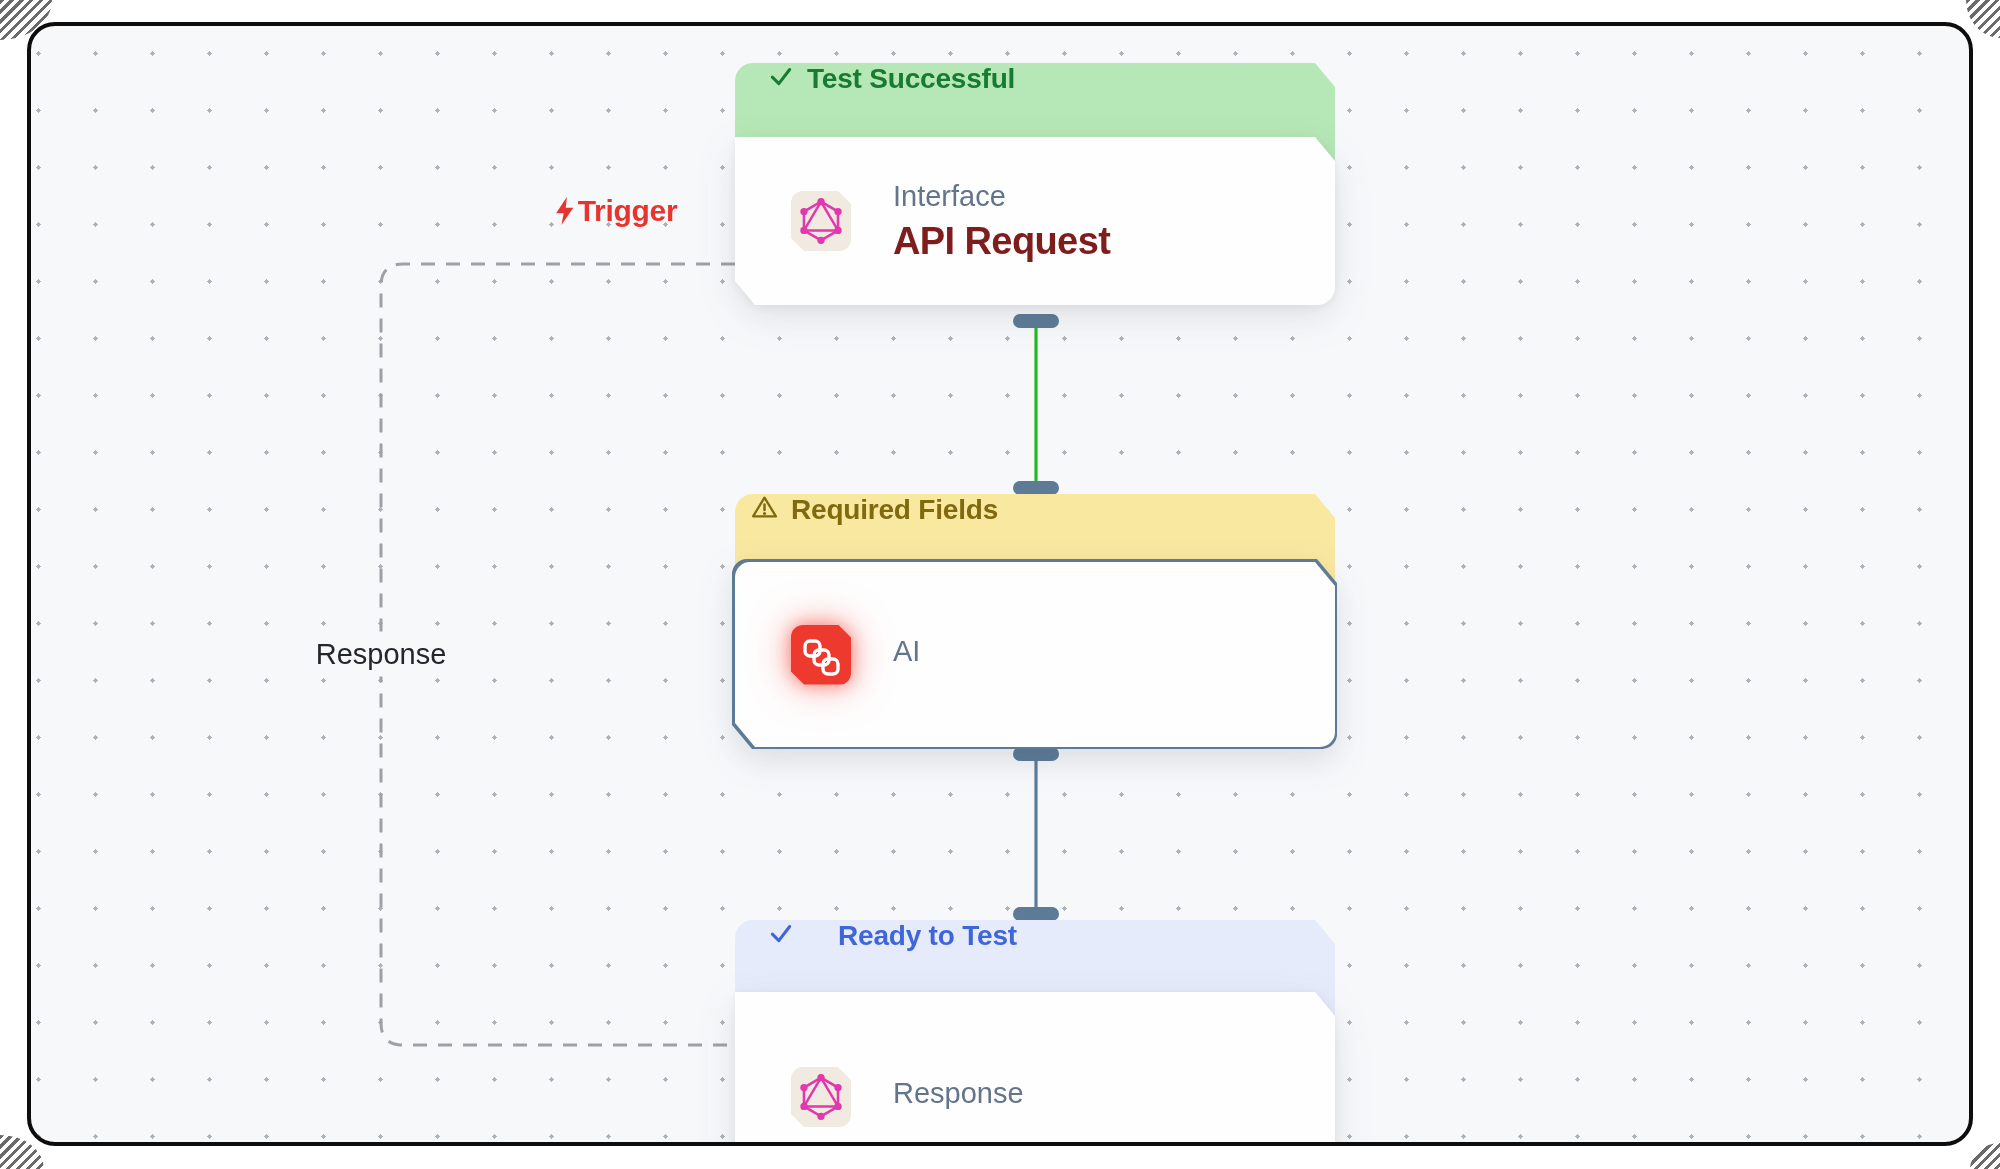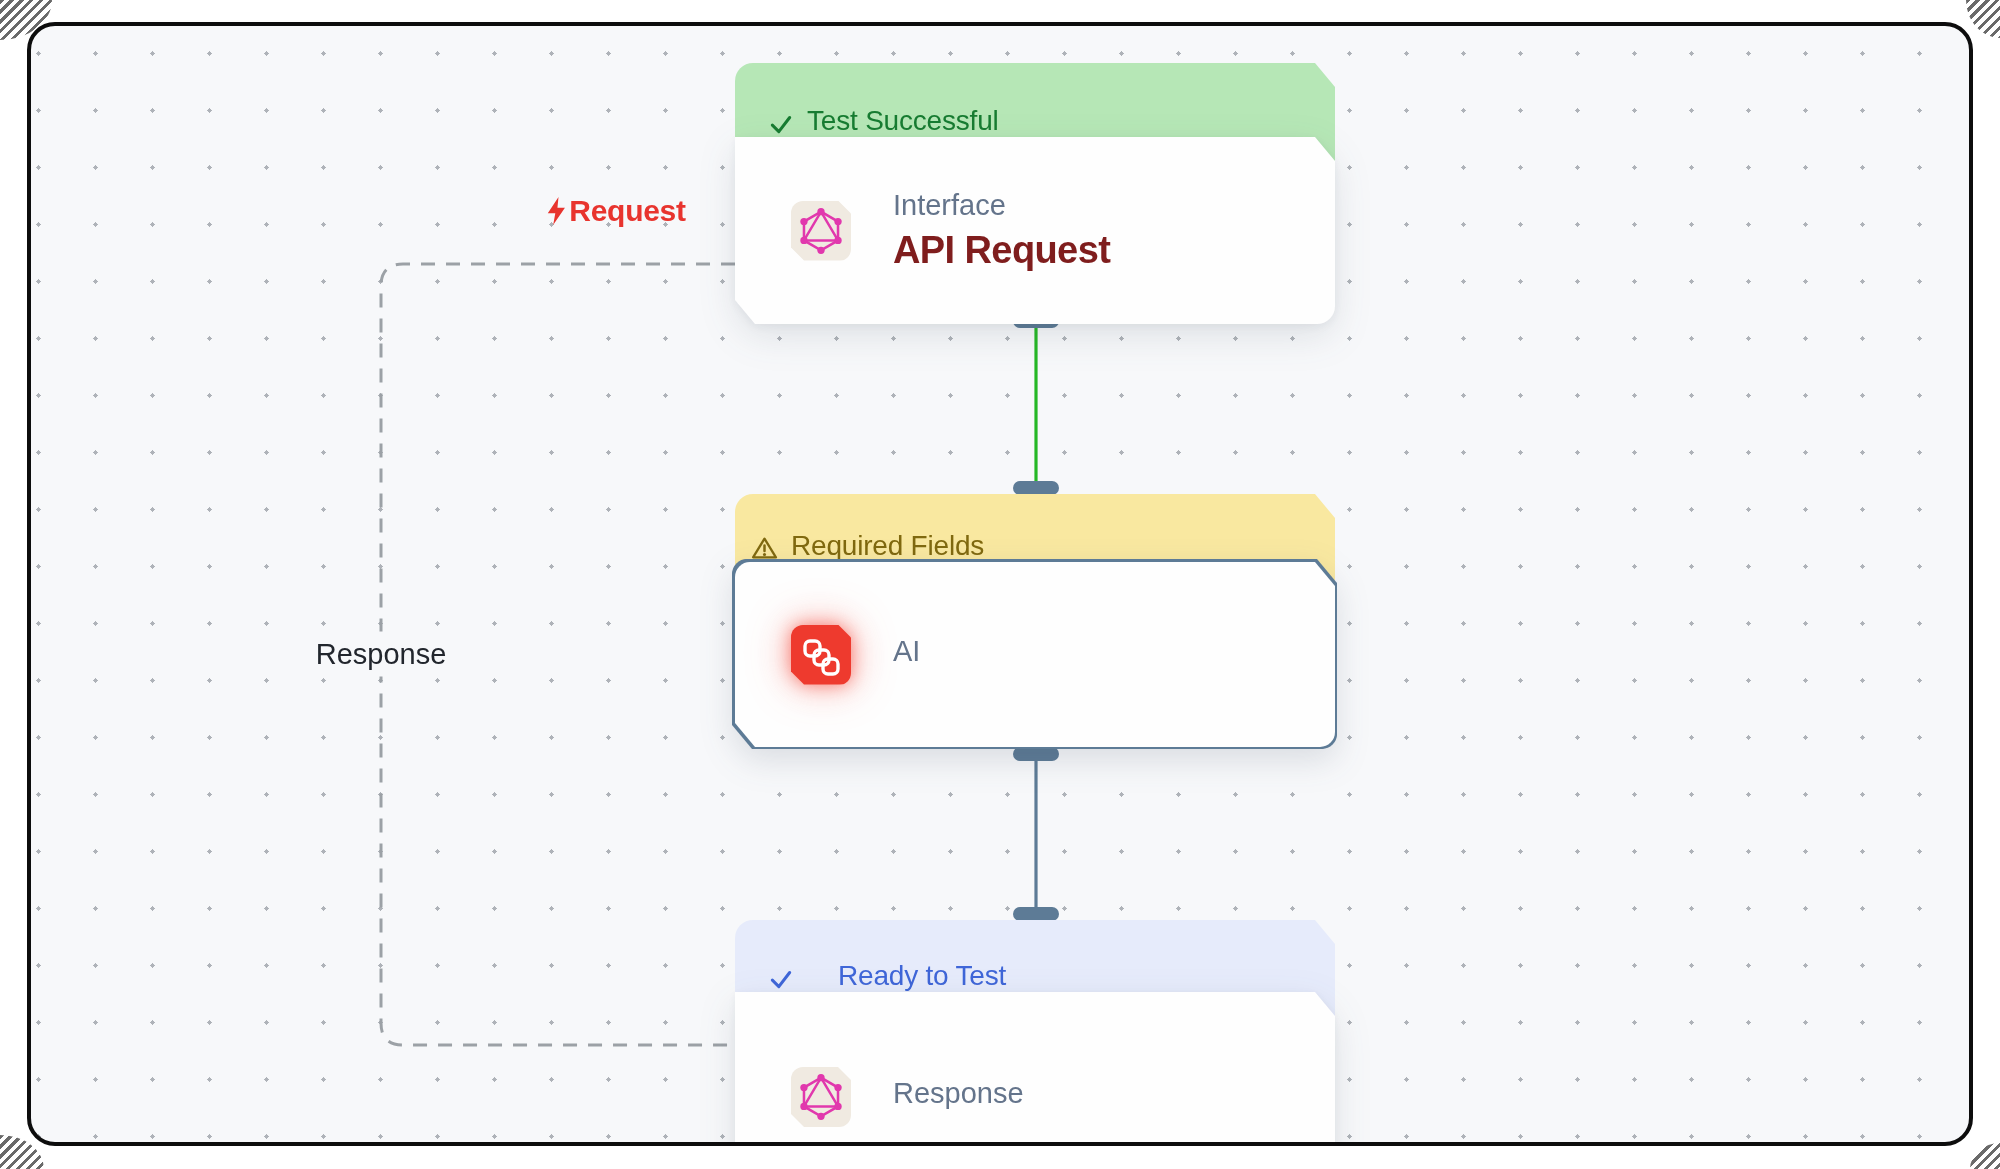--- a/index.html
+++ b/index.html
@@ -48,39 +48,39 @@
   .node-banner{
     position:absolute;left:0;top:0;right:0;height:100px;
     border-radius:18px 0 0 0;
     clip-path:polygon(0 0, calc(100% - 20px) 0, 100% 24px, 100% 100%, 0 100%);
   }
   .banner-green{background:#b6e7b6;}
   .banner-yellow{background:#f9e8a0;}
   .banner-blue{background:#e6ebfb;}
   .banner-content{
     position:absolute;left:0;top:0;right:0;
-    display:flex;align-items:flex-end;gap:13px;padding-left:33px;
-    font-size:28px;font-weight:400;letter-spacing:-0.2px;
+    display:flex;align-items:flex-start;gap:13px;padding-left:33px;
+    font-size:28px;font-weight:700;letter-spacing:-0.2px;
   }
   .status-green{color:#177c31;}
   .status-yellow{color:#80690f;padding-left:16px;}
   .status-blue{color:#3f66d8;gap:44px;}
 
   .body-wrap{position:absolute;left:0;right:0;
     filter:drop-shadow(0 12px 18px rgba(51,65,85,.12)) drop-shadow(0 2px 4px rgba(51,65,85,.06));}
   .body-wrap.selected{
     filter:drop-shadow(2.2px 0 0 #5d7b96) drop-shadow(-2.2px 0 0 #5d7b96)
            drop-shadow(0 2.2px 0 #5d7b96) drop-shadow(0 -2.2px 0 #5d7b96)
            drop-shadow(0 12px 16px rgba(51,65,85,.14));}
   .node-body{
     background:#fefefe;display:flex;align-items:center;gap:42px;padding-left:56px;box-sizing:border-box;
     border-radius:0 0 18px 0;
     clip-path:polygon(0 0, calc(100% - 20px) 0, 100% 24px, 100% 100%, 20px 100%, 0 calc(100% - 24px));
   }
-  .n1 .banner-content{height:74px;} .n1 .body-wrap{top:74px;} .n1 .node-body{height:187px;}
+  .n1 .banner-content{height:74px;} .n1 .body-wrap{top:74px;} .n1 .node-body{height:168px;}
   .n2 .banner-content{height:68px;} .n2 .body-wrap{top:68px;} .n2 .node-body{height:185px;border-radius:15px;}
   .n3 .banner-content{height:72px;} .n3 .body-wrap{top:72px;} .n3 .node-body{height:210px;}
   .node.n1{top:37px;height:251px;}
   .node.n2{top:468px;height:253px;}
   .node.n3{top:894px;height:282px;}
 
   .node-icon-box{
     width:60px;height:60px;flex:0 0 auto;display:flex;align-items:center;justify-content:center;
     border-radius:12px;
     clip-path:polygon(0 0, calc(100% - 13px) 0, 100% 13px, 100% 100%, 13px 100%, 0 calc(100% - 13px));
@@ -105,21 +105,21 @@
   <svg class="edges-svg" viewBox="0 0 1946 1124">
     <path d="M 704 238 H 372 Q 350 238 350 260 V 997 Q 350 1019 372 1019 H 704" fill="none" stroke="#9ca1a6" stroke-width="3" stroke-dasharray="14 11"></path>
     <path d="M 1005 292 V 462" fill="none" stroke="#25b825" stroke-width="3.2"></path>
     <path d="M 1005 724 V 892" fill="none" stroke="#5d7b96" stroke-width="3.2"></path>
   </svg>
 
   <div class="trigger-label">
     <svg width="24" height="30" viewBox="0 0 22 28">
       <path d="M13 1 L3 16 H10 L8 27 L19 11 H12 Z" fill="#e8342e"></path>
     </svg>
-    <span>Request</span>
+    <span>Trigger</span>
   </div>
   <div class="response-label">Response</div>
 
   <div class="handle" style="left:982px;top:288px;"></div>
   <div class="handle" style="left:982px;top:455px;"></div>
   <div class="handle" style="left:982px;top:721px;"></div>
   <div class="handle" style="left:982px;top:881px;"></div>
 
   <div class="node n1">
     <div class="node-banner banner-green"></div>

